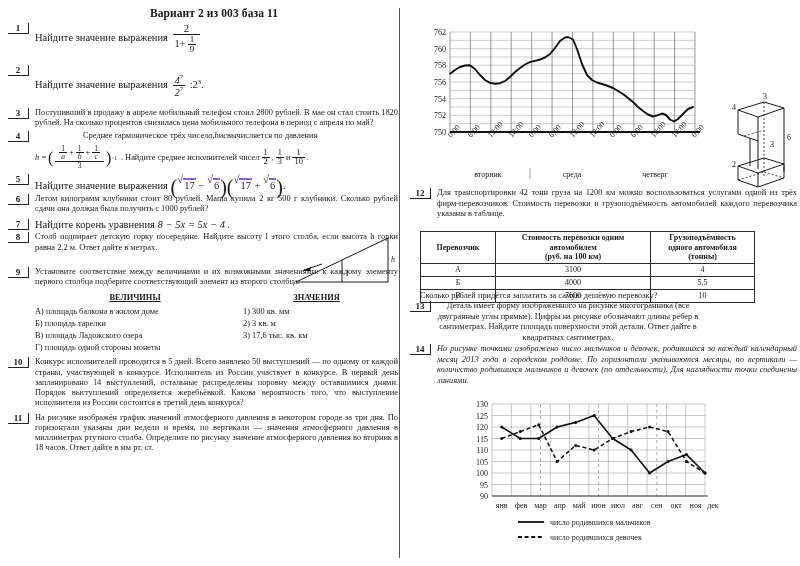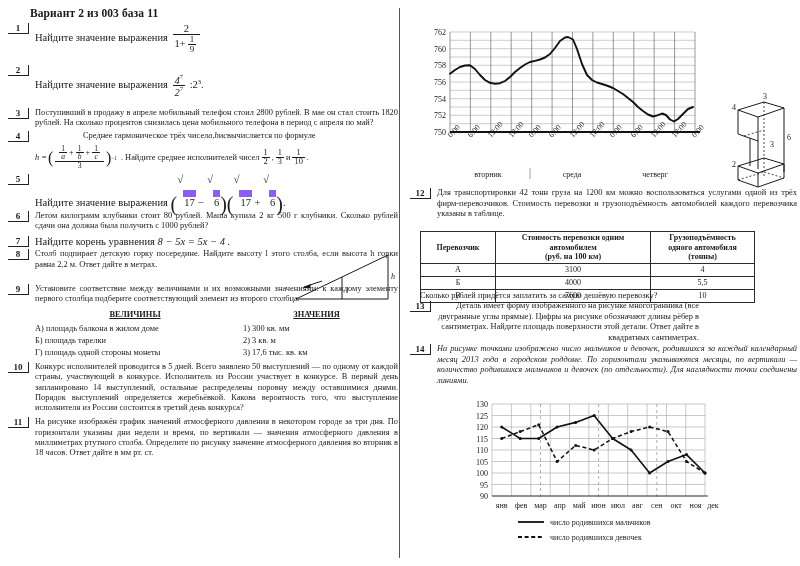--- a/index.html
+++ b/index.html
@@ -7,21 +7,21 @@
     width:800px;height:566px;background:#fff;
     font-family:"Liberation Serif",serif;
     color:#1a1a1a;overflow:hidden;position:relative;
   }
   .page{position:relative;width:800px;height:566px;}
   .col-left{position:absolute;left:0;top:0;width:398px;height:566px;}
   .col-right{position:absolute;left:402px;top:0;width:398px;height:566px;}
   .divider{position:absolute;left:399px;top:8px;width:1px;height:550px;background:#555;}
 
   .title{
-    text-align:left;font-weight:bold;font-size:11.5px;
+    text-align:center;font-weight:bold;font-size:11.5px;
     padding-top:7px;padding-left:30px;letter-spacing:.1px;
   }
 
   
   .prob{position:relative;display:flex;align-items:flex-start;}
   .num{
     flex:0 0 auto;width:20px;text-align:center;font-size:9px;font-weight:bold;
     border-bottom:1.2px solid #222;border-right:1.2px solid #222;
     line-height:10px;height:10px;margin-right:6px;margin-left:8px;
     padding-bottom:0px;
@@ -31,21 +31,21 @@
   .bigtxt{font-size:10.5px;}
 
   
   .m{font-family:"Liberation Serif",serif;font-style:italic;}
   .frac{display:inline-block;vertical-align:middle;text-align:center;line-height:1.05;margin:0 2px;}
   .frac .n{display:block;border-bottom:1px solid #1a1a1a;padding:0 2px;}
   .frac .d{display:block;padding:0 2px;}
   sup.e{font-size:.62em;vertical-align:super;font-style:normal;}
   .rad{display:inline-block;position:relative;padding-left:6px;}
   .rad:before{content:"\221A";position:absolute;left:0;top:-1px;font-size:1.05em;}
-  .rad .bar{border-top:7px solid #8b5cf6;padding:0 1px;display:inline-block;margin-top:16px;}
+  .rad .bar{border-top:2px solid #8b5cf6;padding:0 1px;display:inline-block;margin-top:4px;}
   .paren-big{font-size:1.9em;vertical-align:middle;line-height:0;font-style:normal;}
 
   
   .hdrs{display:flex;font-size:8.4px;font-weight:bold;margin-top:3px;text-decoration:underline;}
   .hdrs .a{flex:0 0 200px;text-align:center;}
   .hdrs .b{flex:1;text-align:center;}
   .pairs{display:flex;font-size:8.4px;}
   .pairs .a{flex:0 0 200px;}
   .pairs .b{flex:1;}
   .pairs .a div,.pairs .b div{line-height:1.45;}
@@ -115,21 +115,21 @@
     <div class="prob" style="margin-top:3px;">
       <div class="num">4</div>
       <div class="body" style="width:355px;">
         <div style="display:flex;justify-content:flex-start;margin-left:48px;">
           <span>Среднее гармоническое трёх чисел</span>
           <span class="m">a</span>
             <span>,</span>
           <span class="m">b</span>
           <span>и</span>
           <span class="m">c</span>
-          <span>вычисляется по формуле</span>
+          <span>вычисляется по давления</span>
         </div>
         <div style="margin-top:3px;display:flex;align-items:center;">
           <span class="m" style="margin-right:1px;">h =</span>
           <span class="paren-big">(</span>
           <span class="frac">
             <span class="n">
               <span class="frac" style="font-size:.9em"><span class="n">1</span><span class="d m">a</span></span>+<span class="frac" style="font-size:.9em"><span class="n">1</span><span class="d m">b</span></span>+<span class="frac" style="font-size:.9em"><span class="n">1</span><span class="d m">c</span></span>
             </span>
             <span class="d">3</span>
           </span>
@@ -191,20 +191,21 @@
       <div class="body" style="width:355px;">
         <div class="j">Установите соответствие между величинами и их возможными значениями: к каждому элементу первого столбца подберите соответствующий элемент из второго столбца.</div>
         <div class="hdrs" style="margin-top:6px;">
           <div class="a">ВЕЛИЧИНЫ</div>
           <div class="b">ЗНАЧЕНИЯ</div>
         </div>
         <div class="pairs" style="margin-top:2px;gap:8px;">
           <div class="a">
             <div>А)  площадь балкона в жилом доме</div>
             <div>Б)  площадь тарелки</div>
+            <div>В)  площадь Ладожского озера</div>
             <div>Г)  площадь одной стороны монеты</div>
           </div>
           <div class="b">
             <div>1)   300 кв. мм</div>
             <div>2)   3 кв. м</div>
             <div>3)   17,6 тыс. кв. км</div>
           </div>
         </div>
       </div>
     </div>
@@ -368,21 +369,21 @@
           <td>7600</td>
           <td>10</td>
         </tr>
       </tbody>
     </table>
 
     <div class="note" style="position:absolute;top:291px;">Сколько рублей придётся заплатить за самую дешёвую перевозку?</div>
 
     <div class="prob" style="position:absolute;top:301px;left:0;width:398px;">
       <div class="num">13</div>
-      <div class="rbody" style="width:262px;text-align:right;">Деталь имеет форму изображённого на рисунке многогранника (все двугранные углы прямые). Цифры на рисунке обозначают длины рёбер в сантиметрах. Найдите площадь поверхности этой детали. Ответ дайте в квадратных сантиметрах.</div>
+      <div class="rbody" style="width:262px;text-align:center;">Деталь имеет форму изображённого на рисунке многогранника (все двугранные углы прямые). Цифры на рисунке обозначают длины рёбер в сантиметрах. Найдите площадь поверхности этой детали. Ответ дайте в квадратных сантиметрах.</div>
     </div>
 
     <div class="prob" style="position:absolute;top:344px;left:0;width:398px;">
       <div class="num">14</div>
       <div class="rbody" style="width:360px;font-style:italic;">На рисунке точками изображено число мальчиков и девочек, родившихся за каждый календарный месяц 2013 года в городском роддоме. По горизонтали указываются месяцы, по вертикали — количество родившихся мальчиков и девочек (по отдельности). Для наглядности точки соединены линиями.</div>
     </div>
 
     <svg class="chart2" viewBox="0 0 268 160">
 
       <g>

